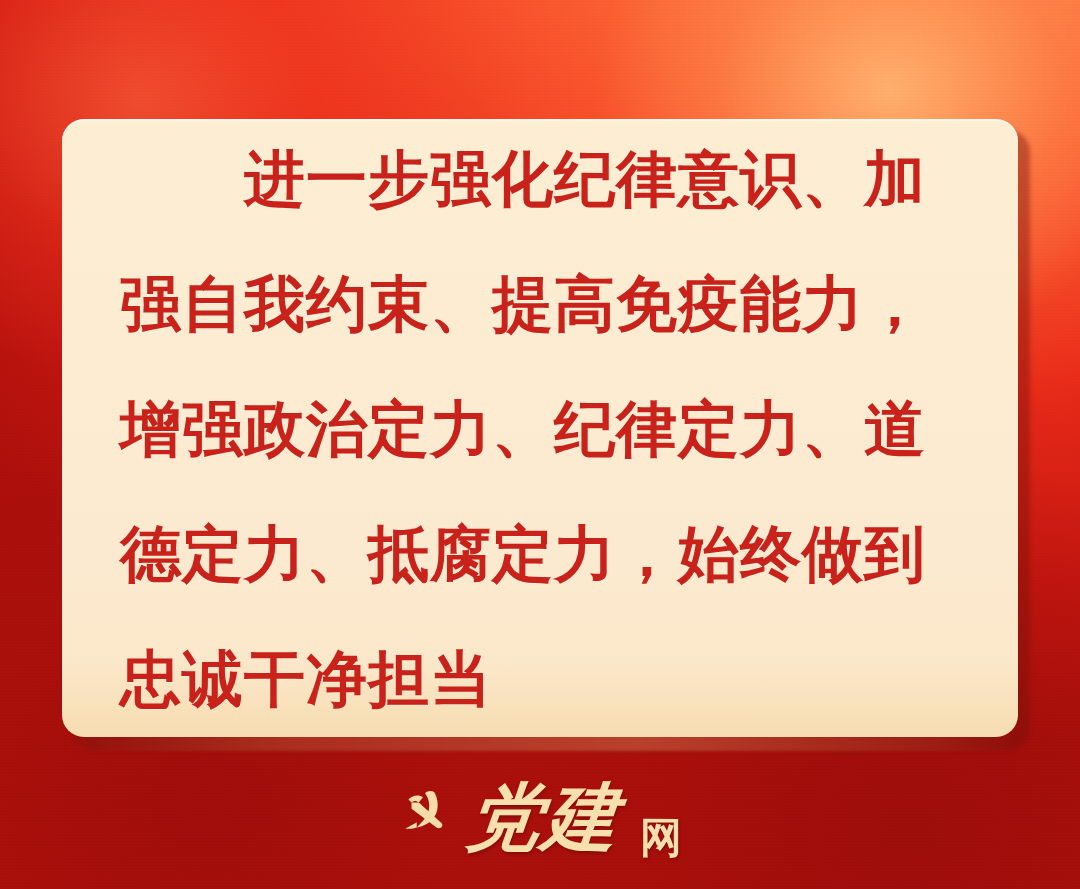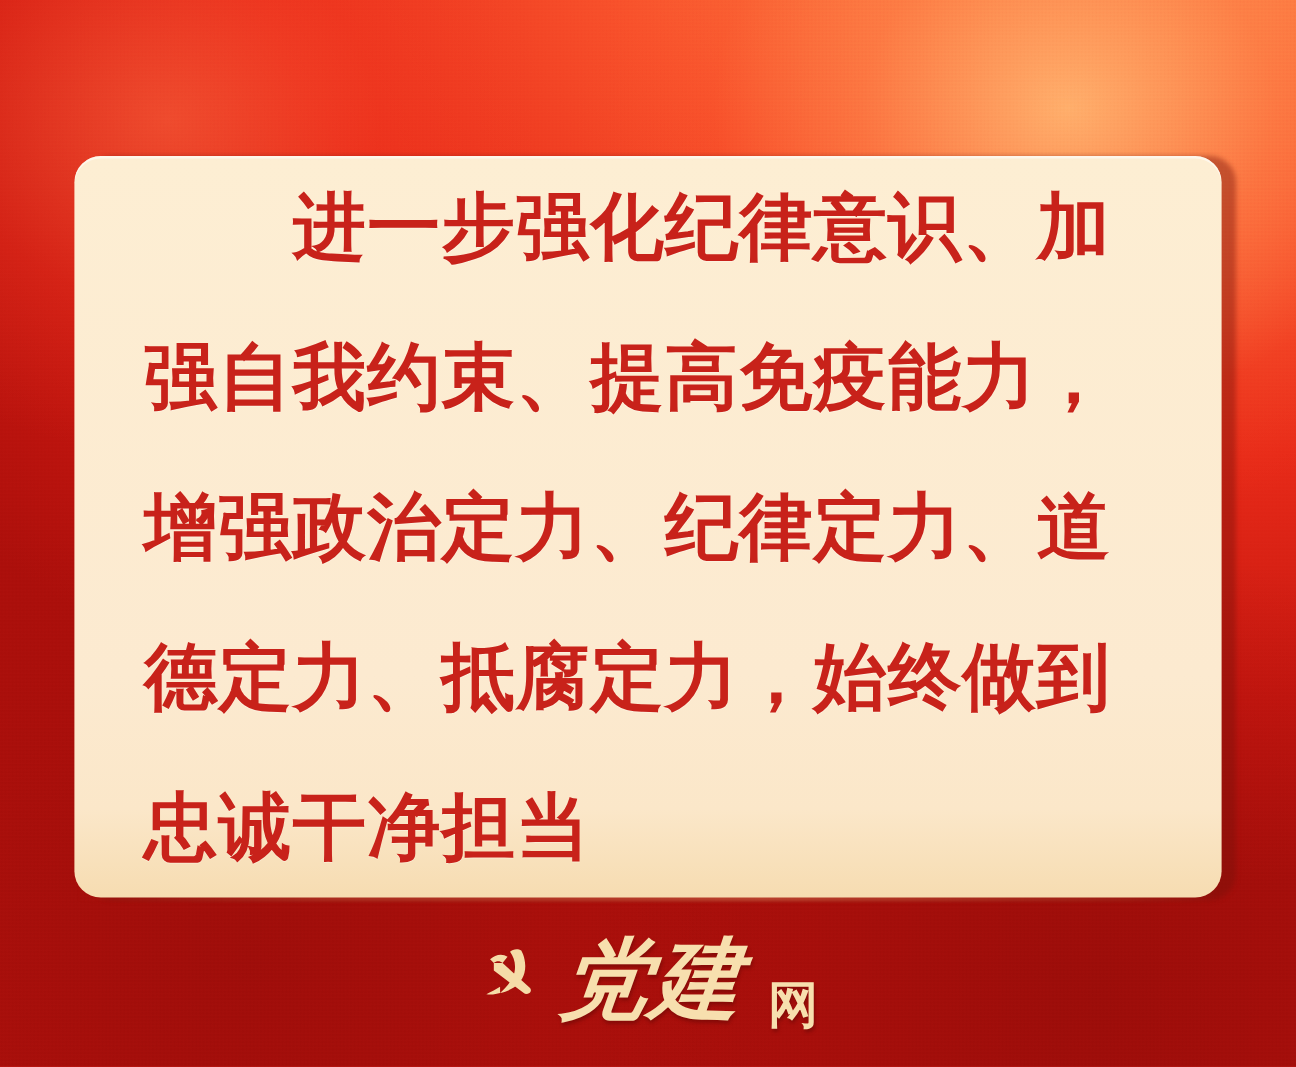--- a/index.html
+++ b/index.html
@@ -79,21 +79,21 @@
   .card-shadow-band {
     position:absolute;
     left:64px; top:735px;
     width:952px; height:16px;
     background:linear-gradient(90deg, rgba(150,30,20,.0) 0%, rgba(190,70,48,.55) 22%, rgba(206,96,66,.62) 60%, rgba(186,62,42,.30) 92%, rgba(160,30,20,0) 100%);
     filter:blur(1.5px);
   }
 
   .card {
     position:absolute;
-    left:62px; top:130px;
+    left:62px; top:119px;
     width:956px; height:618px;
     border-radius:22px;
     background:linear-gradient(180deg, #fdeed3 0%, #fcead0 70%, #fbe7c9 88%, #f6dcb1 100%);
     box-shadow:0 2px 0 rgba(255,255,255,.55) inset;
     display:flex;
     align-items:center;
     justify-content:center;
     overflow:hidden;
   }
   .card-inner {

